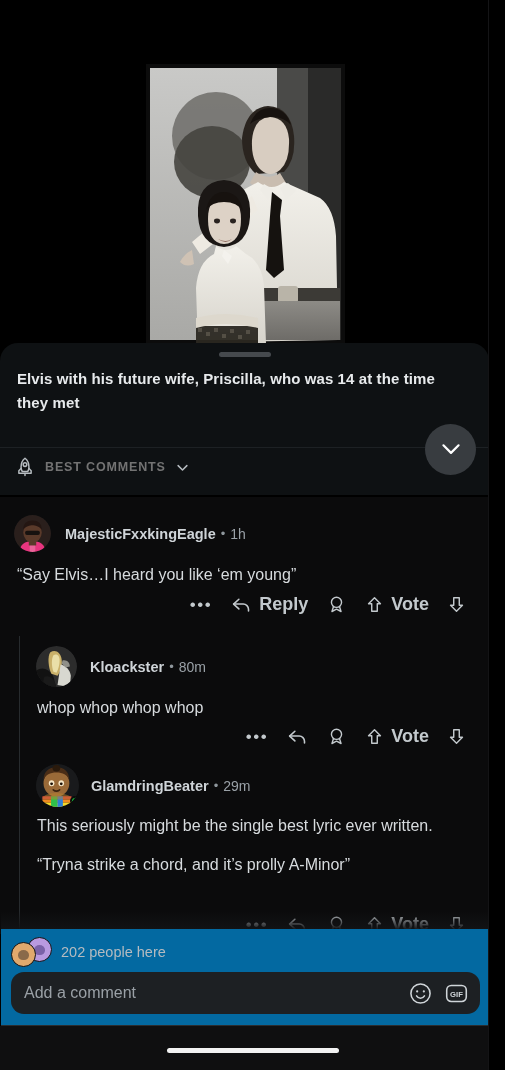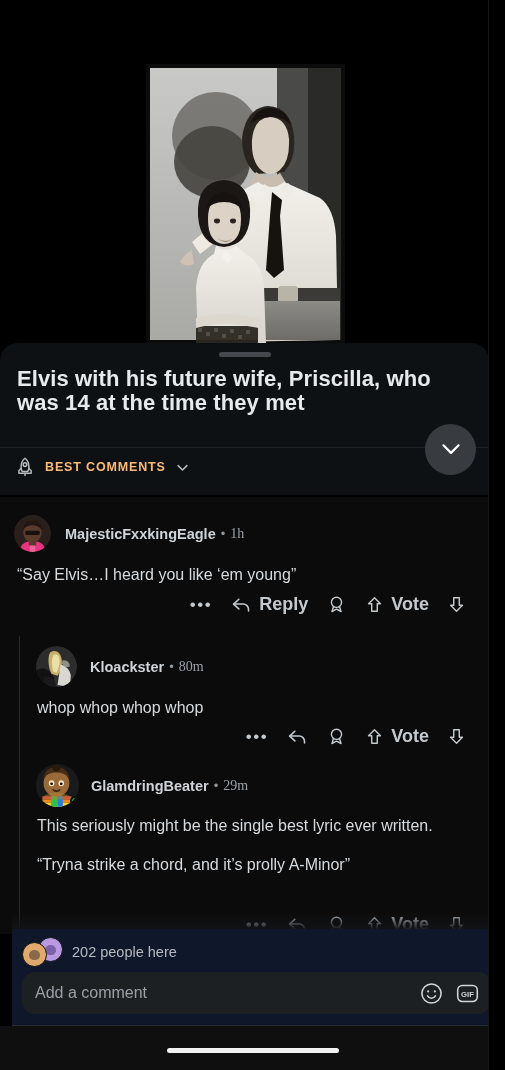--- a/index.html
+++ b/index.html
@@ -45,34 +45,34 @@
     background:#0e1113;
     border-top-left-radius:18px; border-top-right-radius:18px;
     z-index:10;
   }
   .grabber{
     position:absolute; left:50%; transform:translateX(-50%); top:9px;
     width:52px; height:5px; border-radius:3px; background:#45494d;
   }
   .post-title{
     position:absolute; left:17px; top:24px; width:440px;
-    color:#e7eaec; font-size:22px; font-weight:bold; line-height:24px;
+    color:#e7eaec; font-size:15px; font-weight:bold; line-height:24px;
     letter-spacing:.1px;
   }
   .sheet-divider{
     position:absolute; left:0; right:0; top:104px; height:1px;
     background:#1d2124;
   }
   .sort-row{
     position:absolute; left:14px; top:113px;
     display:flex; align-items:center; gap:9px;
   }
   .rocket-icon svg{ display:block; }
   .sort-label{
-    color:#fdba74; font-size:12.5px; font-weight:bold; letter-spacing:.85px;
+    color:#737373; font-size:12.5px; font-weight:bold; letter-spacing:.85px;
   }
   .chev-small svg{ display:block; }
 
   .collapse-btn{
     position:absolute; left:425px; top:424px;
     width:51px; height:51px; border-radius:50%;
     background:#383c40;
     display:flex; align-items:center; justify-content:center;
     z-index:20;
   }
@@ -97,21 +97,21 @@
     background:#17181a;
   }
   .avatar svg{ display:block; width:100%; height:100%; }
   .online-dot{
     position:absolute; right:-1px; bottom:1px;
     width:10px; height:10px; border-radius:50%;
     background:#15c23b; border:2px solid #0b0b0c;
   }
   .uname{ color:#cfd4d8; font-size:14.5px; font-weight:bold; }
   .meta-dot{ color:#8f979d; font-size:13px; margin:0 5px; }
-  .age{ color:#9aa1a7; font-size:14px;font-family:Liberation Serif, serif; }
+  .age{ color:#9aa1a7; font-size:14px; }
   .c-body{ color:#d7dbde; font-size:16px; line-height:23px; }
   .c-body p + p { margin-top:16px; }
 
   .actions{
     display:flex; align-items:center; justify-content:flex-end; gap:0;
   }
   .act{
     display:flex; align-items:center; gap:7px;
     color:#c3c9cd; font-size:18px; font-weight:bold;
     padding:0 9px;
@@ -135,22 +135,22 @@
 
   
   #comment-3{ position:absolute; left:0; top:259px; width:489px; height:178px; }
   #comment-3 .c-head{ position:absolute; left:36px; top:8px; }
   #comment-3 .avatar{ width:43px; height:43px; margin-right:12px; }
   #comment-3 .c-body{ position:absolute; left:37px; top:58px; width:435px; }
   #comment-3 .actions{ position:absolute; right:14px; top:158px; width:280px; }
 
   
   .bottombar{
-    position:absolute; left:12px; top:929px; width:489px; height:97px;
-    background:#0f172a;
+    position:absolute; left:1px; top:929px; width:489px; height:97px;
+    background:#0369a1;
     z-index:40;
   }
   .bottombar-fade{
     position:absolute; left:0; top:-18px; width:489px; height:18px;
     background:linear-gradient(to bottom, rgba(11,11,12,0) 0%, rgba(18,19,21,.96) 100%);
   }
   .presence{
     position:absolute; left:10px; top:8px;
     display:flex; align-items:center;
   }

